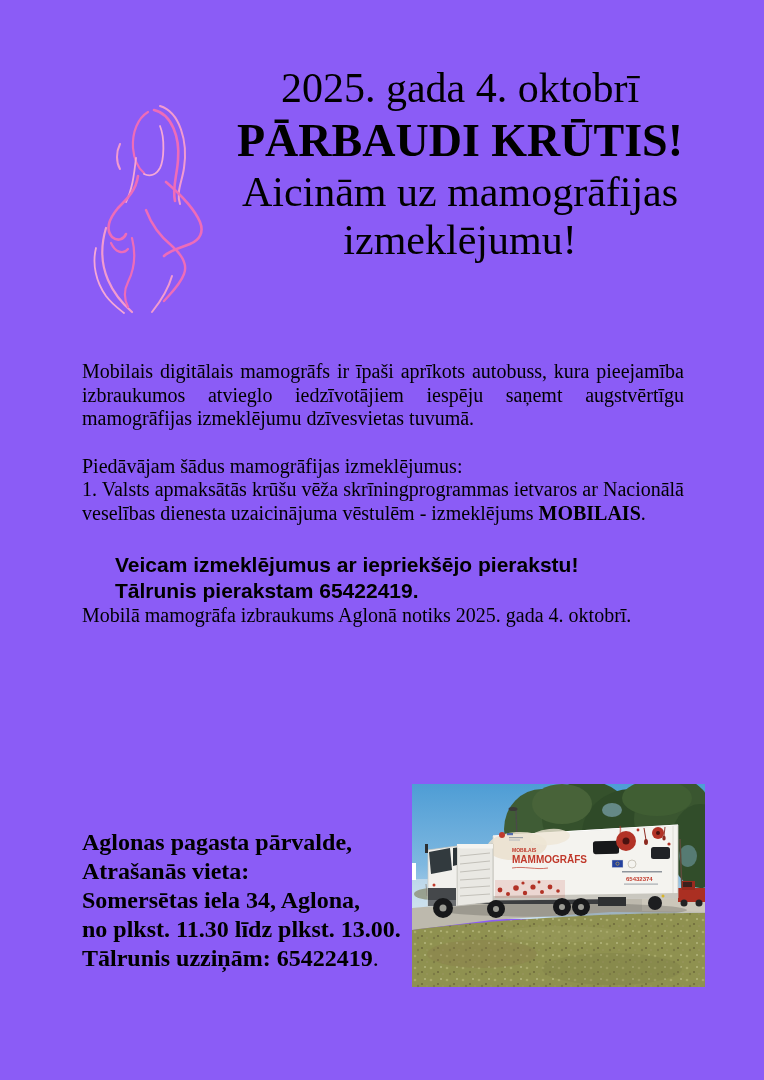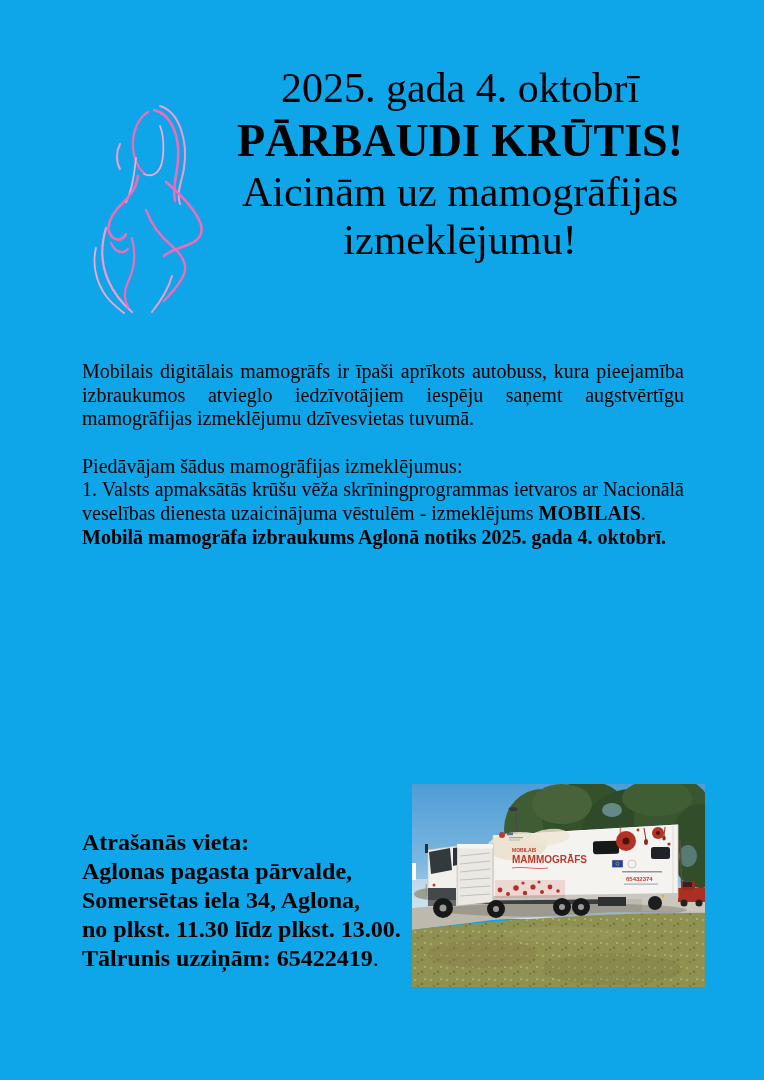--- a/index.html
+++ b/index.html
@@ -1,18 +1,18 @@
 <!DOCTYPE html>
 <html><head>
 <meta charset="utf-8">
 <style>
   html,body { margin:0; padding:0; background:#ffffff; }
   .page {
     position:relative; width:764px; height:1080px; overflow:hidden;
-    background:#0ea5e9; color:#000;
+    background:#8b5cf6; color:#000;
     font-family:"Liberation Serif", serif;
   }
   
   .title-block { position:absolute; left:150px; top:62px; width:620px; text-align:center; }
   .t-line1 { font-size:42px; line-height:53px; }
   .t-line2 { font-size:46px; line-height:52px; font-weight:bold; }
   .t-line3 { font-size:42px; line-height:50px; }
   .t-line4 { font-size:42px; line-height:46px; }
   
   .silhouette { position:absolute; left:76px; top:98px; width:152px; height:220px; }
@@ -21,21 +21,21 @@
     position:absolute; left:82px; top:360px; width:602px;
     font-size:20px; line-height:23.6px; text-align:justify;
   }
   .body-block p { margin:0; }
   .mt-gap { margin-top:24px !important; }
   .appointment {
     margin-top:26px; padding-left:33px;
     font-family:"Liberation Sans", sans-serif; font-weight:bold;
     font-size:21px; line-height:26px; text-align:left;
   }
-  .visit-line { margin-top:62px; text-align:left;font-weight:bold; }
+  .visit-line { margin-top:62px; text-align:left; }
   
   .location-block {
     position:absolute; left:82px; top:828px; width:340px;
     font-size:24px; line-height:29px; font-weight:bold; text-align:left;
   }
   .location-block div { white-space:nowrap; }
   .regular-weight { font-weight:normal; }
   
   .photo { position:absolute; left:412px; top:784px; width:293px; height:203px; }
   .photo svg { display:block; width:293px; height:203px; }
@@ -77,26 +77,30 @@
     <div class="t-line1">2025. gada 4. oktobrī</div>
     <div class="t-line2">PĀRBAUDI KRŪTIS!</div>
     <div class="t-line3">Aicinām uz mamogrāfijas</div>
     <div class="t-line4">izmeklējumu!</div>
   </div>
 
   <div class="body-block">
     <p>Mobilais digitālais mamogrāfs ir īpaši aprīkots autobuss, kura pieejamība izbraukumos atvieglo iedzīvotājiem iespēju saņemt augstvērtīgu mamogrāfijas izmeklējumu dzīvesvietas tuvumā.</p>
     <p class="mt-gap">Piedāvājam šādus mamogrāfijas izmeklējumus:</p>
     <p><span>1. Valsts apmaksātās krūšu vēža skrīningprogrammas ietvaros ar Nacionālā veselības dienesta uzaicinājuma vēstulēm - izmeklējums </span><b>MOBILAIS</b><span>.</span></p>
+    <div class="appointment">
+      <div>Veicam izmeklējumus ar iepriekšējo pierakstu!</div>
+      <div>Tālrunis pierakstam 65422419.</div>
+    </div>
     <p class="visit-line">Mobilā mamogrāfa izbraukums Aglonā notiks 2025. gada 4. oktobrī.</p>
   </div>
 
   <div class="location-block">
+    <div>Aglonas pagasta pārvalde,</div>
     <div>Atrašanās vieta:</div>
-    <div>Aglonas pagasta pārvalde,</div>
     <div>Somersētas iela 34, Aglona,</div>
     <div>no plkst. 11.30 līdz plkst. 13.00.</div>
     <div><span>Tālrunis uzziņām: 65422419</span><span class="regular-weight">.</span></div>
   </div>
 
   <div class="photo">
     <svg viewBox="0 0 293 203" preserveAspectRatio="none">
       <defs>
         <linearGradient id="skyg" x1="0" y1="0" x2="0" y2="1">
           <stop offset="0" stop-color="#4e9dd5"></stop>

